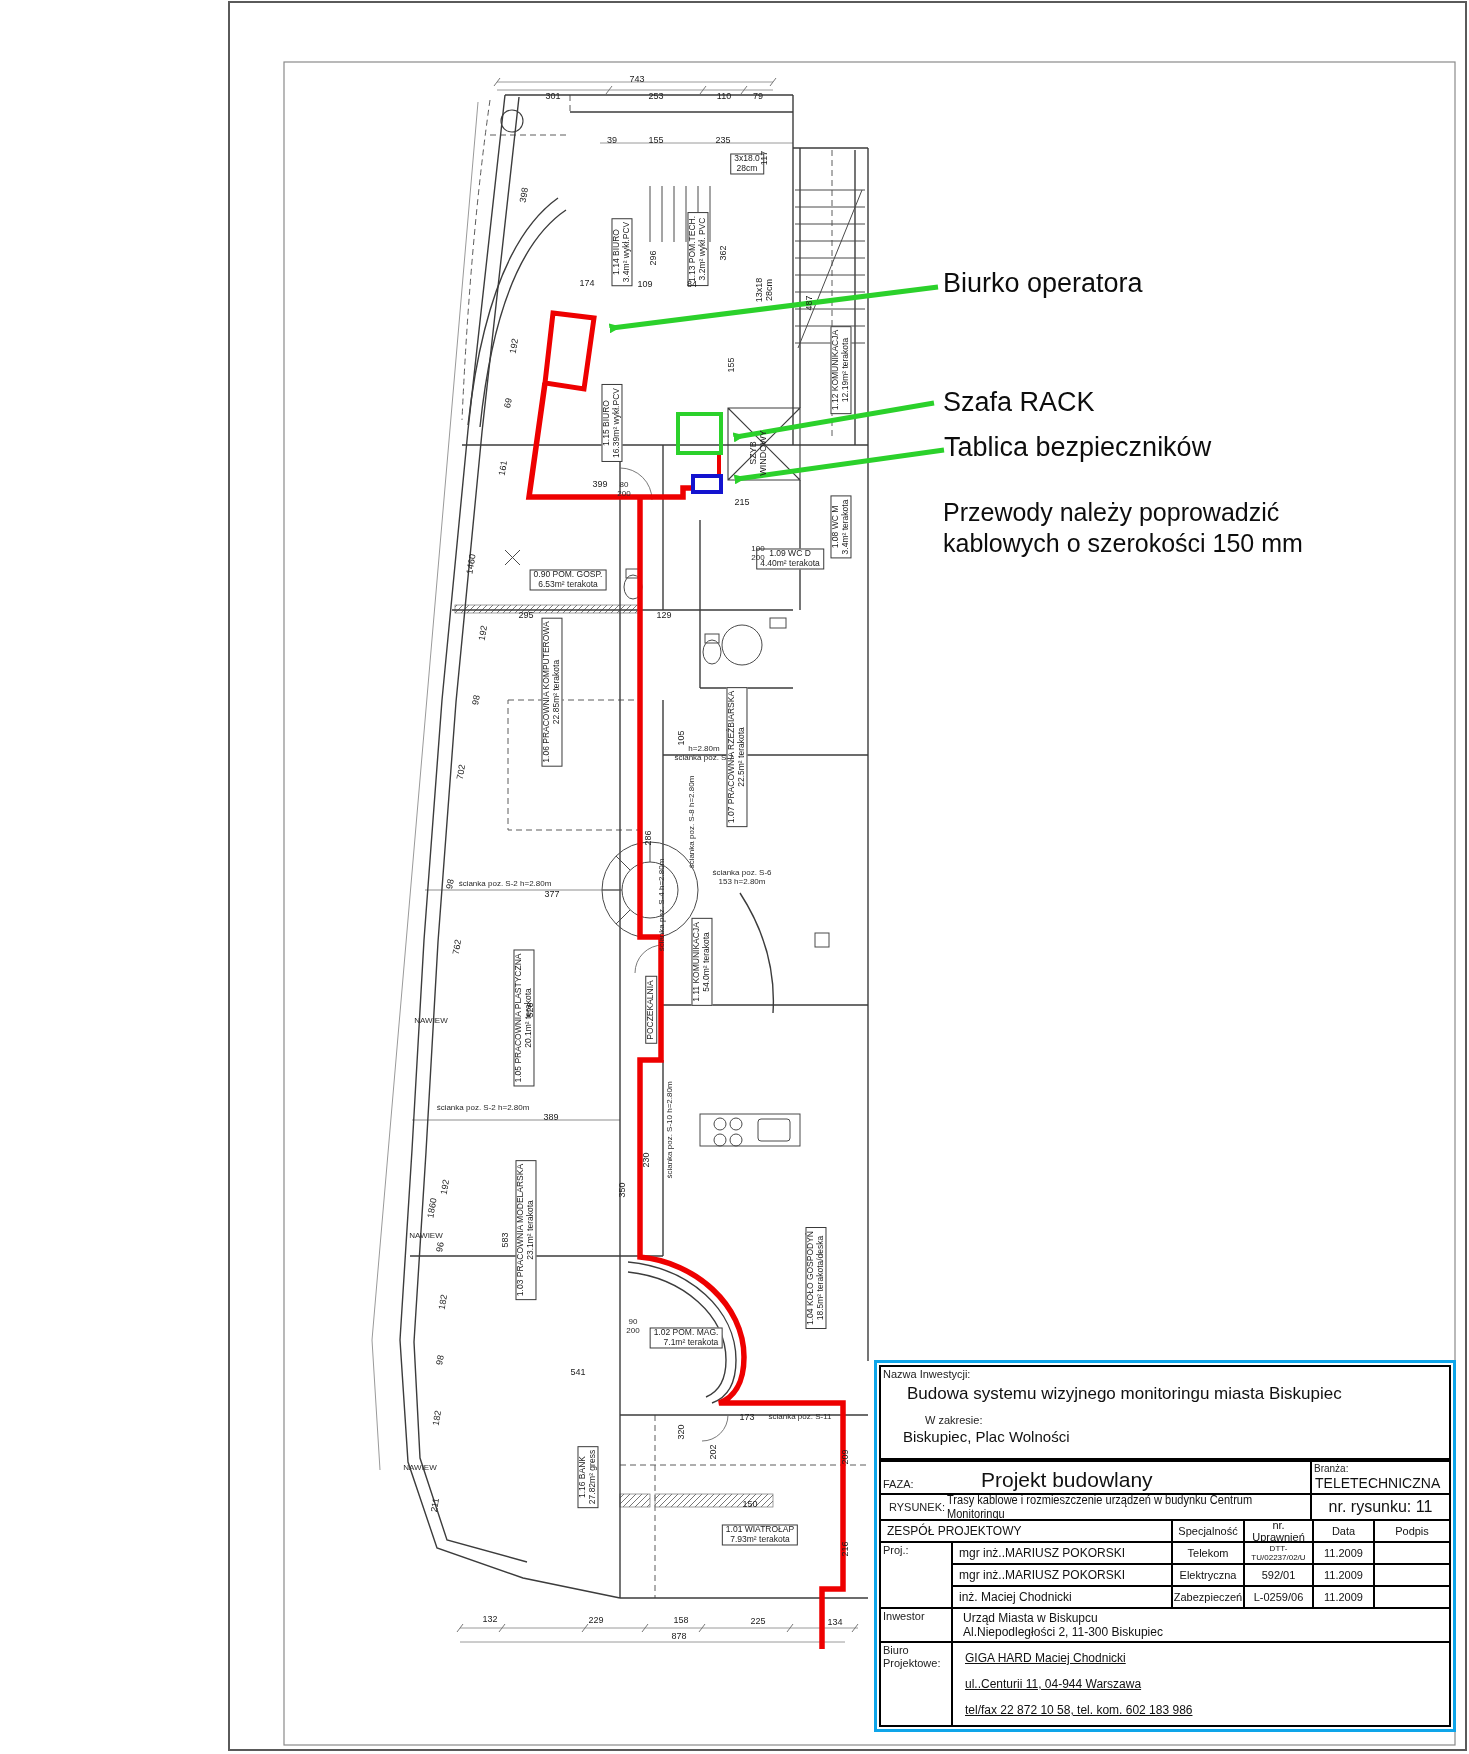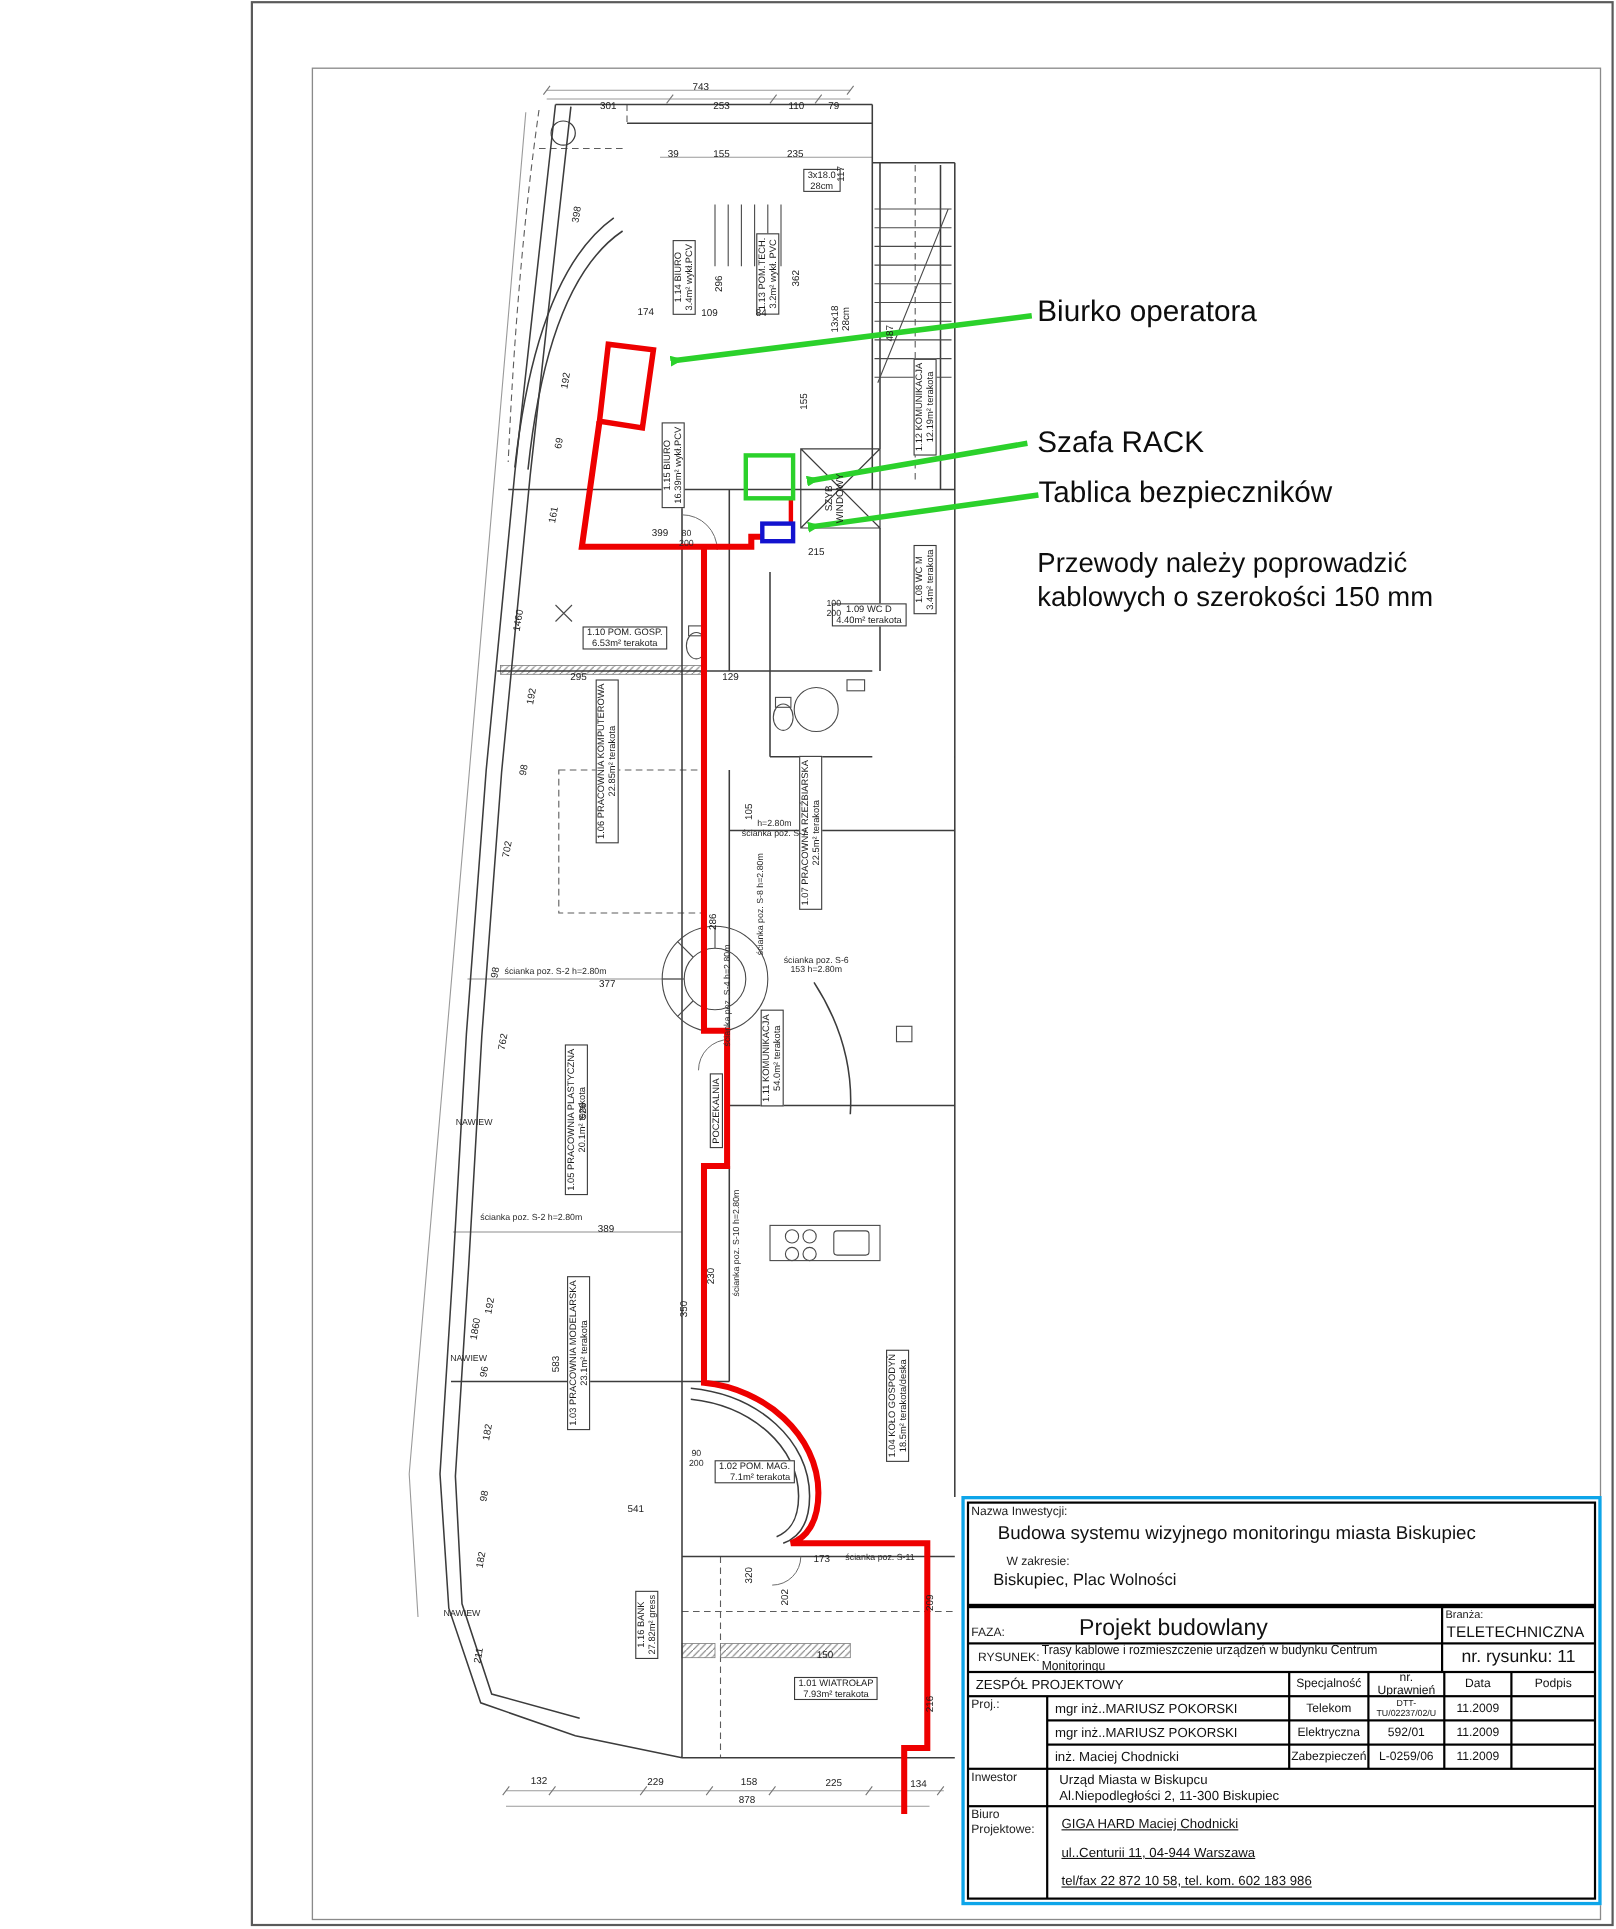--- a/index.html
+++ b/index.html
@@ -158,21 +158,21 @@
       </div>
       <div class="pl plrot plbox" style="left: 841px; top: 370px;">
         <div>1.12  KOMUNIKACJA</div>
         <div>12.19m²  terakota</div>
       </div>
       <div class="pl plrot plbox" style="left: 612px; top: 423px;">
         <div>1.15  BIURO</div>
         <div>16.39m²  wykł.PCV</div>
       </div>
       <div class="pl plbox" style="left: 568px; top: 580px;">
-        <div>1.10  POM. GOSP.</div>
+        <div>0.90  POM. GOSP.</div>
         <div>6.53m²  terakota</div>
       </div>
       <div class="pl plbox" style="left: 790px; top: 559px;">
         <div>1.09  WC D</div>
         <div>4.40m²  terakota</div>
       </div>
       <div class="pl plrot plbox" style="left: 841px; top: 527px;">
         <div>1.08  WC M</div>
         <div>3.4m²  terakota</div>
       </div>
@@ -321,21 +321,21 @@
   <div>Przewody należy poprowadzić</div>
   <div>kablowych o szerokości 150 mm</div>
 </div>
 
 <div class="tb">
  <div class="tb-in">
 
   <div class="cell" style="left:2px; top:2px; width:568px; height:91px;">
     <div class="lab">Nazwa Inwestycji:</div>
     <div style="font-size:17px; padding:3px 0 0 26px;">Budowa systemu wizyjnego monitoringu miasta Biskupiec</div>
-    <div class="lab" style="padding:10px 0 0 34px;">W zakresie:</div>
+    <div class="lab" style="padding:10px 0 0 44px;">W zakresie:</div>
     <div style="font-size:15px; padding:2px 0 0 22px;">Biskupiec, Plac Wolności</div>
   </div>
 
   <div class="cell" style="left:2px; top:97px; width:429px; height:31px;">
     <div class="lab" style="position:absolute;margin-top:15px;">FAZA:</div>
     <div style="font-size:21px; padding:6px 0 0 100px;">Projekt budowlany</div>
   </div>
   <div class="cell" style="left:433px; top:97px; width:137px; height:31px;">
     <div class="lab" style="font-size:10px;">Branża:</div>
     <div style="font-size:14px; padding-left:3px;">TELETECHNICZNA</div>

